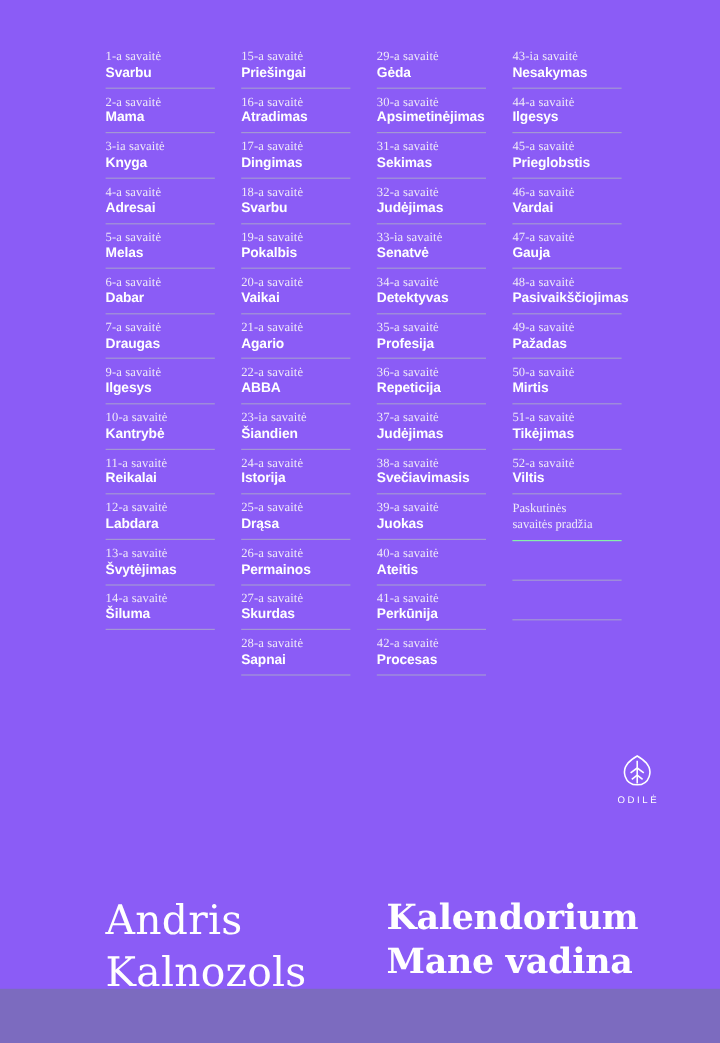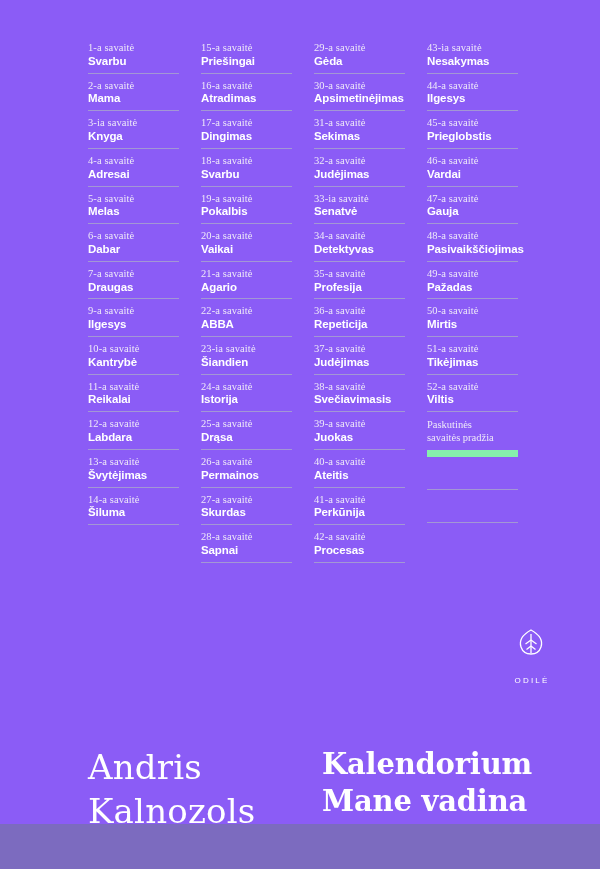--- a/index.html
+++ b/index.html
@@ -47,21 +47,21 @@
   .ti {
     font-family: Liberation Sans, sans-serif;
     font-weight: bold;
     font-size: 11.5px;
     color: #ffffff;
     display: block;
     letter-spacing: -0.1px;
     white-space: nowrap;
   }
   .entry.note {
-    border-bottom: 7px solid #86efac;
+    border-bottom: 1px solid #86efac;
   }
   .note-text {
     font-family: "Liberation Serif", serif;
     font-size: 10.5px;
     color: #efeaf8;
     line-height: 1.25;
     display: block;
   }
   .spacer-entry {
     border-bottom: 1px solid #a397d4;
@@ -74,21 +74,21 @@
     top: 628px;
     width: 46px;
     text-align: center;
   }
   .logo svg { display: block; margin: 0 auto; }
   .logo-name {
     font-family: "Liberation Sans", sans-serif;
     font-size: 8px;
     letter-spacing: 2.2px;
     color: #ffffff;
-    margin-top: 14px;
+    margin-top: 0;
     text-indent: 2px;
   }
   .bottom {
     position: absolute;
     left: 0;
     top: 724px;
     width: 600px;
     height: 145px;
   }
   .author {

